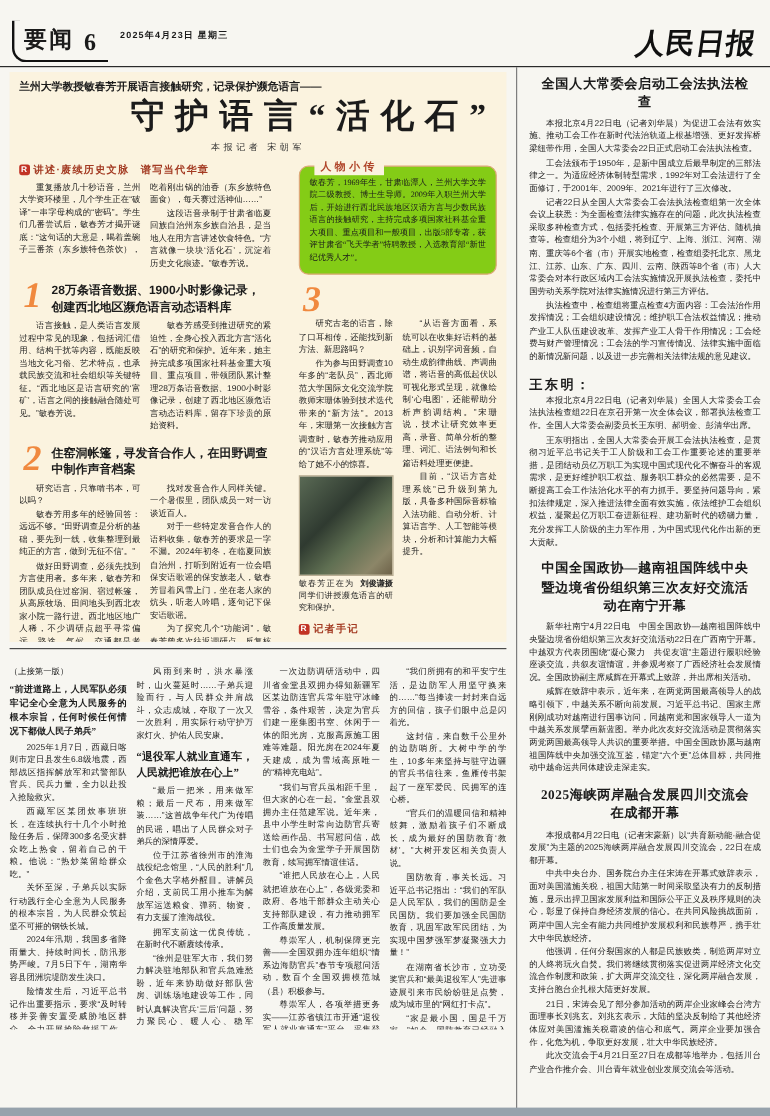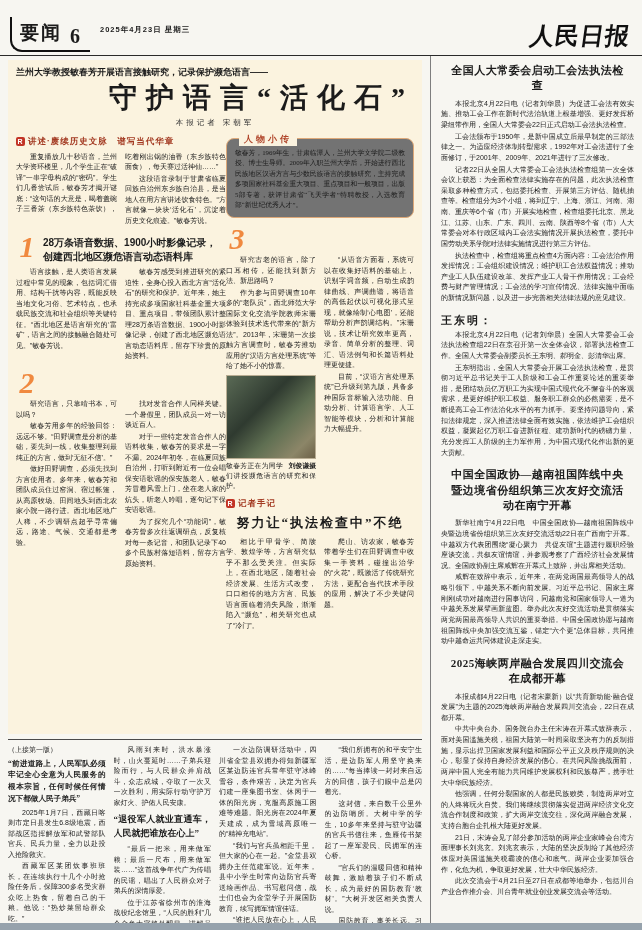--- a/index.html
+++ b/index.html
@@ -12,57 +12,57 @@
   .sec-name{font-size:19px;font-weight:900;letter-spacing:2px;}
   .page-no{font-size:20px;font-weight:700;font-family:"Liberation Serif",serif;line-height:1;}
   .hdate{font-size:7.5px;font-weight:700;margin:0 0 17px 10px;letter-spacing:1px;}
   .masthead{margin-left:auto;font-family:"Liberation Serif",serif;font-size:24px;font-weight:900;
             transform:skewX(-8deg);letter-spacing:1px;color:#101010;}
   
   .main{display:flex;height:876px;}
   .leftwrap{width:428px;padding:4px 6px 0 8px;box-sizing:border-box;}
   .sidebar{flex:1;border-left:1px solid #7e7e7e;margin-left:2px;padding:4px 8px 0 10px;overflow:hidden;}
   
-  .feature{background:#fbf3df;height:674px;padding:5px 8px 4px;box-sizing:border-box;overflow:hidden;}
+  .feature{background:#fbf3df;height:475px;padding:5px 8px 4px;box-sizing:border-box;overflow:hidden;}
   .kicker{font-size:9px;font-weight:700;margin:1px 0 4px;}
   .bighead{font-family:"Liberation Serif",serif;font-size:28px;font-weight:900;text-align:right;
            letter-spacing:9px;margin:2px 0 4px;line-height:1.1;}
   .byline{font-family:"Liberation Serif",serif;font-size:7.5px;text-align:center;letter-spacing:3px;margin-bottom:6px;color:#333;}
-  .fcols{display:flex;gap:0;}
+  .fcols{display:flex;gap:23px;}
   .fleft{width:210px;flex:none;}
   .fright{flex:1;min-width:0;}
   .clabel{color:#a33a22;font-weight:700;font-size:8.5px;letter-spacing:1px;margin:2px 0 4px;display:flex;align-items:center;}
   .ricon{display:inline-block;width:9px;height:9px;background:#c23325;color:#fff;font-size:7px;line-height:9px;
          text-align:center;border-radius:2px;margin-right:3px;font-weight:700;flex:none;}
   .bodytext{font-size:7px;line-height:1.5;text-align:justify;}
   .cols2{column-count:2;column-gap:8px;}
   .p{margin:0 0 1px;text-indent:2em;}
   .sechead{display:flex;gap:5px;margin:8px 0 4px;align-items:flex-start;}
   .bignum{font-family:"Liberation Serif",serif;font-style:italic;font-weight:900;font-size:30px;
           color:#f0893f;line-height:.85;width:22px;flex:none;text-align:center;}
   .sechead-t{font-size:10px;font-weight:900;line-height:1.35;padding-top:2px;}
   
-  .bio{border:1px solid #dda878;border-radius:8px;background:#737373;padding:9px 8px 6px;position:relative;margin:4px 0 8px;}
+  .bio{border:1px solid #dda878;border-radius:8px;background:#84cc16;padding:9px 8px 6px;position:relative;margin:4px 0 8px;}
   .bio-title{position:absolute;top:-6px;left:12px;background:#fbf3df;padding:0 5px;color:#b0452a;
              font-weight:900;font-size:9px;letter-spacing:3px;}
   .bio-text{font-family:"Liberation Serif",serif;font-size:6.8px;line-height:1.55;text-align:justify;}
   .sec3cols{display:flex;gap:8px;}
   .sec3cols>div{width:50%;min-width:0;}
   .photo1{width:100%;height:84px;border:1px solid #b9ad93;box-sizing:border-box;margin:3px 0 2px;
           background:linear-gradient(135deg,#5a6a55 0%,#2f3a30 38%,#5f6f52 62%,#8c8668 85%,#6d6148 100%);}
   .cap{font-family:"Liberation Serif",serif;font-size:6.8px;line-height:1.5;text-align:justify;color:#222;}
   .cap .credit{float:right;font-weight:700;margin-left:6px;}
   
   .note{margin-top:6px;}
   .notehead{font-family:"Liberation Serif",serif;font-size:13px;font-weight:900;text-align:center;
             letter-spacing:2px;margin:4px 0 5px;}
   .notecols{display:flex;gap:8px;}
   .notecols>div{width:50%;min-width:0;}
   
-  .continuation{border-top:1.5px solid #4a4a4a;margin-top:5px;padding-top:5px;height:302px;
+  .continuation{border-top:1.5px solid #4a4a4a;margin-top:5px;padding-top:15px;height:302px;
                 display:flex;gap:8px;overflow:hidden;}
   .ccol{flex:1;min-width:0;overflow:hidden;font-size:7px;line-height:1.5;text-align:justify;}
   .ccol .cont{margin:0 0 2px;text-indent:0;}
   .ccol .quote{margin:1px 0 3px;text-indent:0;font-weight:900;font-family:"Liberation Serif",serif;font-size:7.6px;line-height:1.55;}
   .ccol .subhead{margin:5px 0 4px;font-weight:900;font-family:"Liberation Serif",serif;font-size:9px;line-height:1.5;}
   
   .sart{margin-bottom:9px;}
   .shead{font-family:"Liberation Serif",serif;font-size:11px;font-weight:900;text-align:center;
          line-height:1.4;margin:3px 6px 5px;letter-spacing:.5px;}
   .skicker{font-size:11px;font-weight:900;letter-spacing:2px;margin:2px 0 2px;font-family:"Liberation Serif",serif;}
@@ -109,20 +109,21 @@
               <span class="bignum">1</span>
               <span class="sechead-t">28万条语音数据、1900小时影像记录，创建西北地区濒危语言动态语料库</span>
             </div>
             <div class="bodytext cols2">
                 <p class="p">语言接触，是人类语言发展过程中常见的现象，包括词汇借用、结构干扰等内容，既能反映当地文化习俗、艺术特点，也承载民族交流和社会组织等关键特征。“西北地区是语言研究的‘富矿’，语言之间的接触融合随处可见。”敏春芳说。</p>
                 <p class="p">敏春芳感受到推进研究的紧迫性，全身心投入西北方言“活化石”的研究和保护。近年来，她主持完成多项国家社科基金重大项目、重点项目，带领团队累计整理28万条语音数据、1900小时影像记录，创建了西北地区濒危语言动态语料库，留存下珍贵的原始资料。</p>
               </div>
 
             <div class="sechead">
               <span class="bignum">2</span>
+              <span class="sechead-t">住窑洞帐篷，寻发音合作人，在田野调查中制作声音档案</span>
             </div>
             <div class="bodytext cols2">
                 <p class="p">研究语言，只靠啃书本，可以吗？</p>
                 <p class="p">敏春芳用多年的经验回答：远远不够。“田野调查是分析的基础，要先到一线，收集整理到最纯正的方言，做到‘无征不信’。”</p>
                 <p class="p">做好田野调查，必须先找到方言使用者。多年来，敏春芳和团队成员住过窑洞、宿过帐篷，从高原牧场、田间地头到西北农家小院一路行进。西北地区地广人稀，不少调研点超乎寻常偏远，路途、气候、交通都是考验。</p>
                 <p class="p">找对发音合作人同样关键。一个暑假里，团队成员一对一访谈近百人。</p>
                 <p class="p">对于一些特定发音合作人的语料收集，敏春芳的要求是一字不漏。2024年初冬，在临夏回族自治州，打听到附近有一位会唱保安语歌谣的保安族老人，敏春芳冒着风雪上门，坐在老人家的炕头，听老人吟唱，逐句记下保安语歌谣。</p>
                 <p class="p">为了探究几个“功能词”，敏春芳曾多次往返调研点，反复核对每一条记音，和团队记录下40多个民族村落短语料，留存方言原始资料。</p>
               </div>
           </div>

